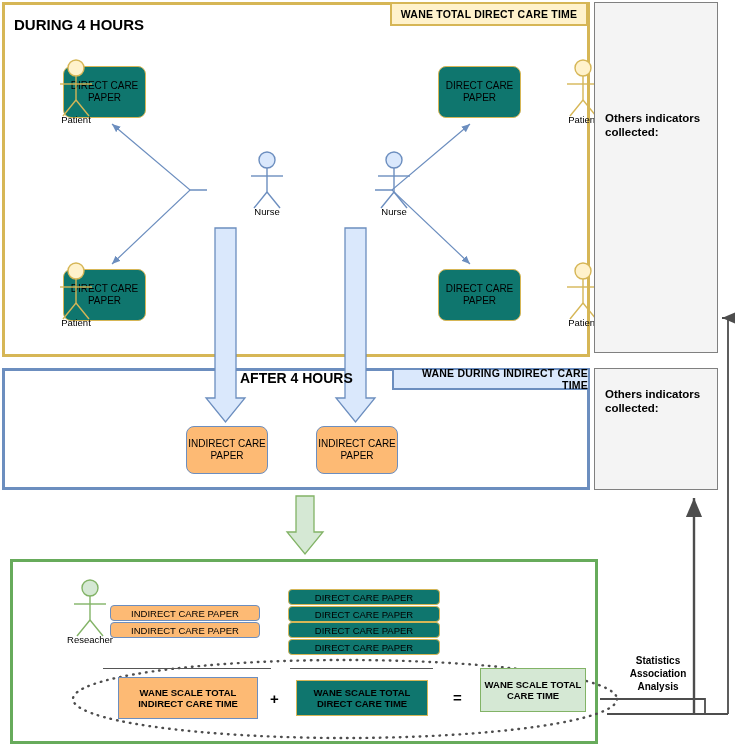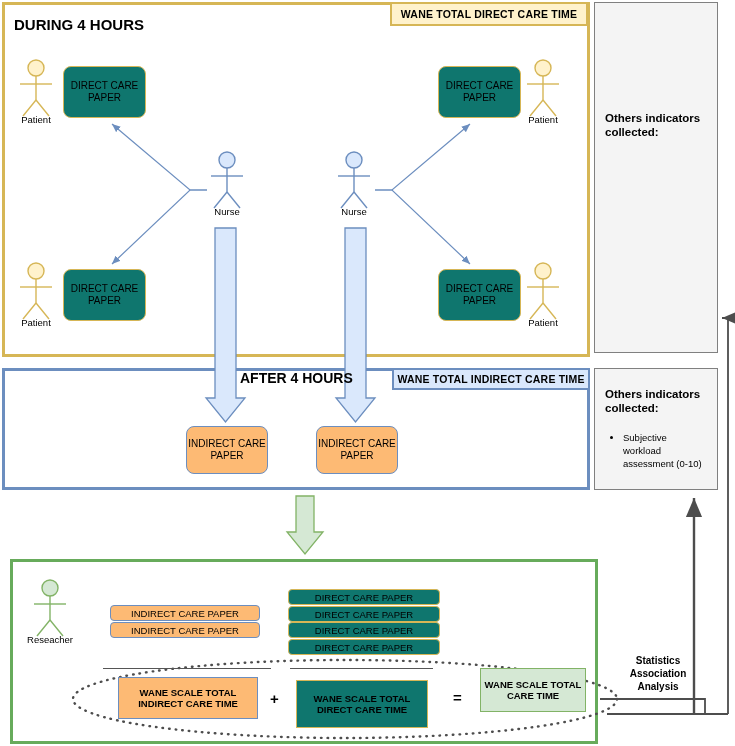--- a/index.html
+++ b/index.html
@@ -30,21 +30,21 @@
   .green{background:#d5e8d4;border-color:#82b366;}
 
   #dcp-tl{left:63px;top:66px;width:83px;height:52px;}
   #dcp-bl{left:63px;top:269px;width:83px;height:52px;}
   #dcp-tr{left:438px;top:66px;width:83px;height:52px;}
   #dcp-br{left:438px;top:269px;width:83px;height:52px;}
   #icp-1{left:186px;top:426px;width:82px;height:48px;}
   #icp-2{left:316px;top:426px;width:82px;height:48px;}
 
   
-  .figure{width:44px;height:72px;}
+  .figure{width:44px;height:72px;margin-left:40px;}
   .figure .cap{position:absolute;left:-8px;top:56px;width:60px;text-align:center;font-size:9.5px;}
   #pat-tl{left:14px;top:58px;}
   #pat-bl{left:14px;top:261px;}
   #pat-tr{left:521px;top:58px;}
   #pat-br{left:521px;top:261px;}
   #nurse-1{left:205px;top:150px;}
   #nurse-2{left:332px;top:150px;}
   #researcher{left:28px;top:578px;}
 
   
@@ -63,21 +63,21 @@
   #icp-list-1{left:110px;top:605px;width:150px;}
   #icp-list-2{left:110px;top:622px;width:150px;}
   #dcp-list-1{left:288px;top:589px;width:152px;}
   #dcp-list-2{left:288px;top:606px;width:152px;}
   #dcp-list-3{left:288px;top:622px;width:152px;}
   #dcp-list-4{left:288px;top:639px;width:152px;}
 
   .eqbox{border-width:1.6px;border-style:solid;display:flex;align-items:center;justify-content:center;
          text-align:center;font-size:9.5px;line-height:11.5px;font-weight:bold;}
   #eq-indirect{left:118px;top:677px;width:140px;height:42px;}
-  #eq-direct{left:296px;top:680px;width:132px;height:48px;}
+  #eq-direct{left:296px;top:680px;width:132px;height:36px;}
   #eq-total{left:480px;top:668px;width:106px;height:44px;}
   .op{font-size:15px;font-weight:bold;}
   #op-plus{left:270px;top:690px;}
   #op-eq{left:453px;top:689px;}
   .rule{border-top:1.6px solid #555;}
   #rule-1{left:103px;top:668px;width:168px;}
   #rule-2{left:290px;top:668px;width:143px;}
 
   #stats-label{left:625px;top:654px;width:66px;text-align:center;font-size:10px;
                font-weight:bold;line-height:13px;}
@@ -120,21 +120,21 @@
 
   <line x1="694" y1="714" x2="694" y2="498" stroke="#4d4d4d" stroke-width="2.4" marker-end="url(#ah-dark)"></line>
 
   <polyline points="728,714 728,318 722,318" fill="none" stroke="#4d4d4d" stroke-width="1.8" marker-end="url(#ah-dark)"></polyline>
 </svg>
 
 <div class="abs phase-title" id="during-title">DURING 4 HOURS</div>
 <div class="abs tab" id="wane-direct-tab">WANE TOTAL DIRECT CARE TIME</div>
 
 <div class="abs phase-title" id="after-title">AFTER 4 HOURS</div>
-<div class="abs tab" id="wane-indirect-tab">WANE TOTAL INDIRECT CARE TIME</div>
+<div class="abs tab" id="wane-indirect-tab">WANE DURING INDIRECT CARE TIME</div>
 
 <div class="abs card yellow" id="dcp-tl">DIRECT CARE PAPER</div>
 <div class="abs card yellow" id="dcp-bl">DIRECT CARE PAPER</div>
 <div class="abs card yellow" id="dcp-tr">DIRECT CARE PAPER</div>
 <div class="abs card yellow" id="dcp-br">DIRECT CARE PAPER</div>
 
 <div class="abs figure" id="pat-tl">
   <svg width="44" height="72">
     <circle cx="22" cy="10" r="8" fill="#fff2cc" stroke="#d6b656" stroke-width="1.4"></circle>
     <line x1="22" y1="18" x2="22" y2="42" stroke="#d6b656" stroke-width="1.4"></line>
@@ -202,23 +202,20 @@
 
 <div class="abs card blue" id="icp-1">INDIRECT CARE PAPER</div>
 <div class="abs card blue" id="icp-2">INDIRECT CARE PAPER</div>
 
 <div class="abs gray-panel" id="indicators-1">
   <div class="gp-title">Others indicators collected:</div>
 </div>
 
 <div class="abs gray-panel" id="indicators-2">
   <div class="gp-title">Others indicators collected:</div>
-  <ul class="gp-list">
-    <li>Subjective workload assessment (0-10)</li>
-  </ul>
 </div>
 
 <div class="abs figure" id="researcher">
   <svg width="44" height="72">
     <circle cx="22" cy="10" r="8" fill="#d5e8d4" stroke="#82b366" stroke-width="1.4"></circle>
     <line x1="22" y1="18" x2="22" y2="42" stroke="#82b366" stroke-width="1.4"></line>
     <line x1="6" y1="26" x2="38" y2="26" stroke="#82b366" stroke-width="1.4"></line>
     <line x1="22" y1="42" x2="9" y2="58" stroke="#82b366" stroke-width="1.4"></line>
     <line x1="22" y1="42" x2="35" y2="58" stroke="#82b366" stroke-width="1.4"></line>
   </svg>

